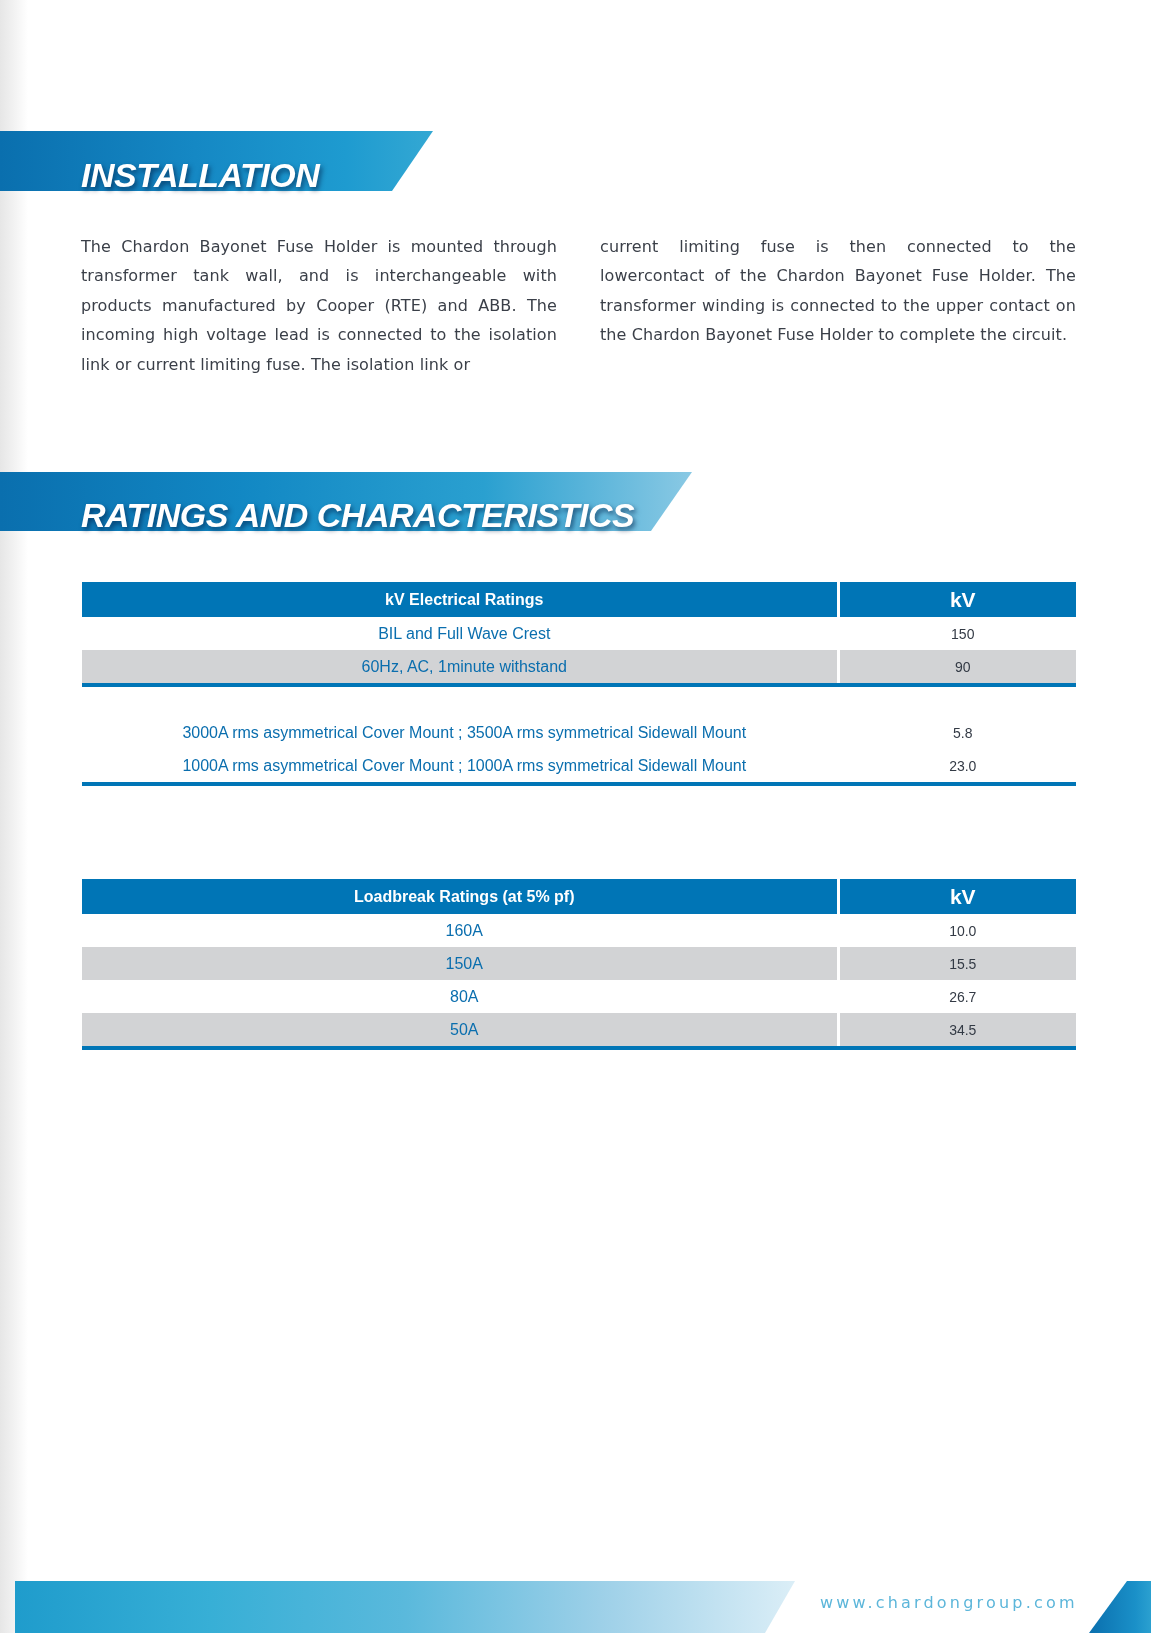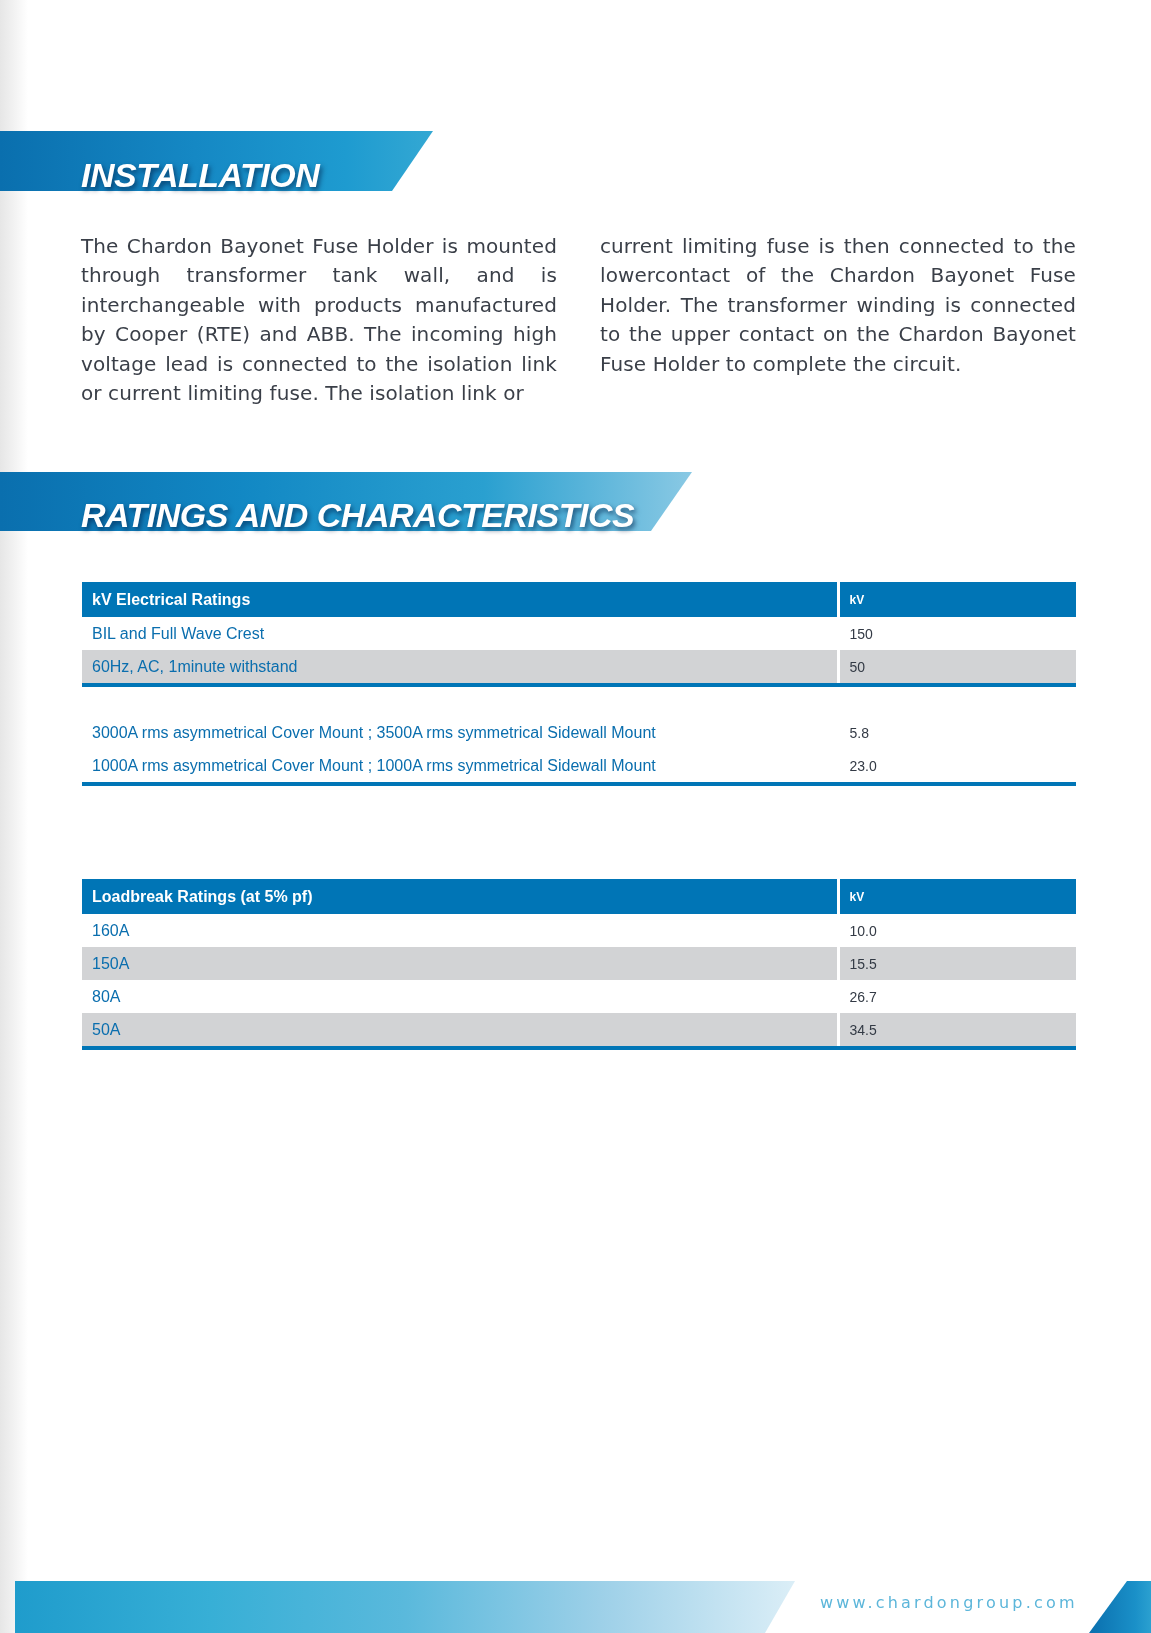--- a/index.html
+++ b/index.html
@@ -38,35 +38,35 @@
     clip-path: polygon(0 0, 692px 0, 651px 100%, 0 100%);
   }
 
   .intro {
     position: absolute; top: 232px; left: 81px; width: 995px;
     display: flex; justify-content: space-between;
   }
   .intro .col {
     width: 476px;
     font-family: "DejaVu Sans", "Liberation Sans", sans-serif;
-    font-size: 20px; line-height: 29.4px; color: #3a3f48;
+    font-size: 16px; line-height: 29.4px; color: #3a3f48;
     text-align: justify; text-align-last: left;
     letter-spacing: 0.1px;
   }
 
   .rtable {
     position: absolute; left: 82px; width: 994px;
     border-collapse: collapse;
     font-family: "Liberation Sans", "DejaVu Sans", sans-serif;
   }
   .rtable .hdr { background: #0075b6; color: #ffffff; height: 35px; }
   .rtable .hdr td { font-weight: bold; font-size: 16px; }
-  .rtable td { padding-left: 10px; vertical-align: middle; }
+  .rtable td { padding-left: 10px; vertical-align: middle; text-align: center; }
   .rtable td.val { width: 238px; border-left: 3px solid #ffffff; font-size: 14px; color: #333a45; }
-  .rtable .hdr td.val { color: #ffffff; font-size: 12px; font-weight: bold; }
+  .rtable .hdr td.val { color: #ffffff; font-size: 21px; font-weight: bold; }
   .rtable .row { height: 33px; }
   .rtable .row td.lbl { color: #0a6eae; font-weight: normal; font-size: 16px; }
   .rtable .row.alt { background: #d2d3d5; }
   .rtable .row.odd { background: #ffffff; }
   .rtable .endline td { height: 4px; background: #0075b6; padding: 0; border-left: none; }
 
   #table-electrical { top: 582px; }
   #table-interrupting { top: 716px; }
   #table-loadbreak { top: 879px; }
 
@@ -114,21 +114,21 @@
       <tr class="hdr">
     <td class="lbl">kV Electrical Ratings</td>
     <td class="val">kV</td>
   </tr>
   <tr class="row odd">
     <td class="lbl">BIL and Full Wave Crest</td>
     <td class="val">150</td>
   </tr>
   <tr class="row alt">
     <td class="lbl">60Hz, AC, 1minute withstand</td>
-    <td class="val">50</td>
+    <td class="val">90</td>
   </tr>
   <tr class="endline">
         <td></td>
         <td></td>
       </tr>
 </tbody>
   </table>
 
 <table class="rtable" id="table-interrupting">
   <tbody>

